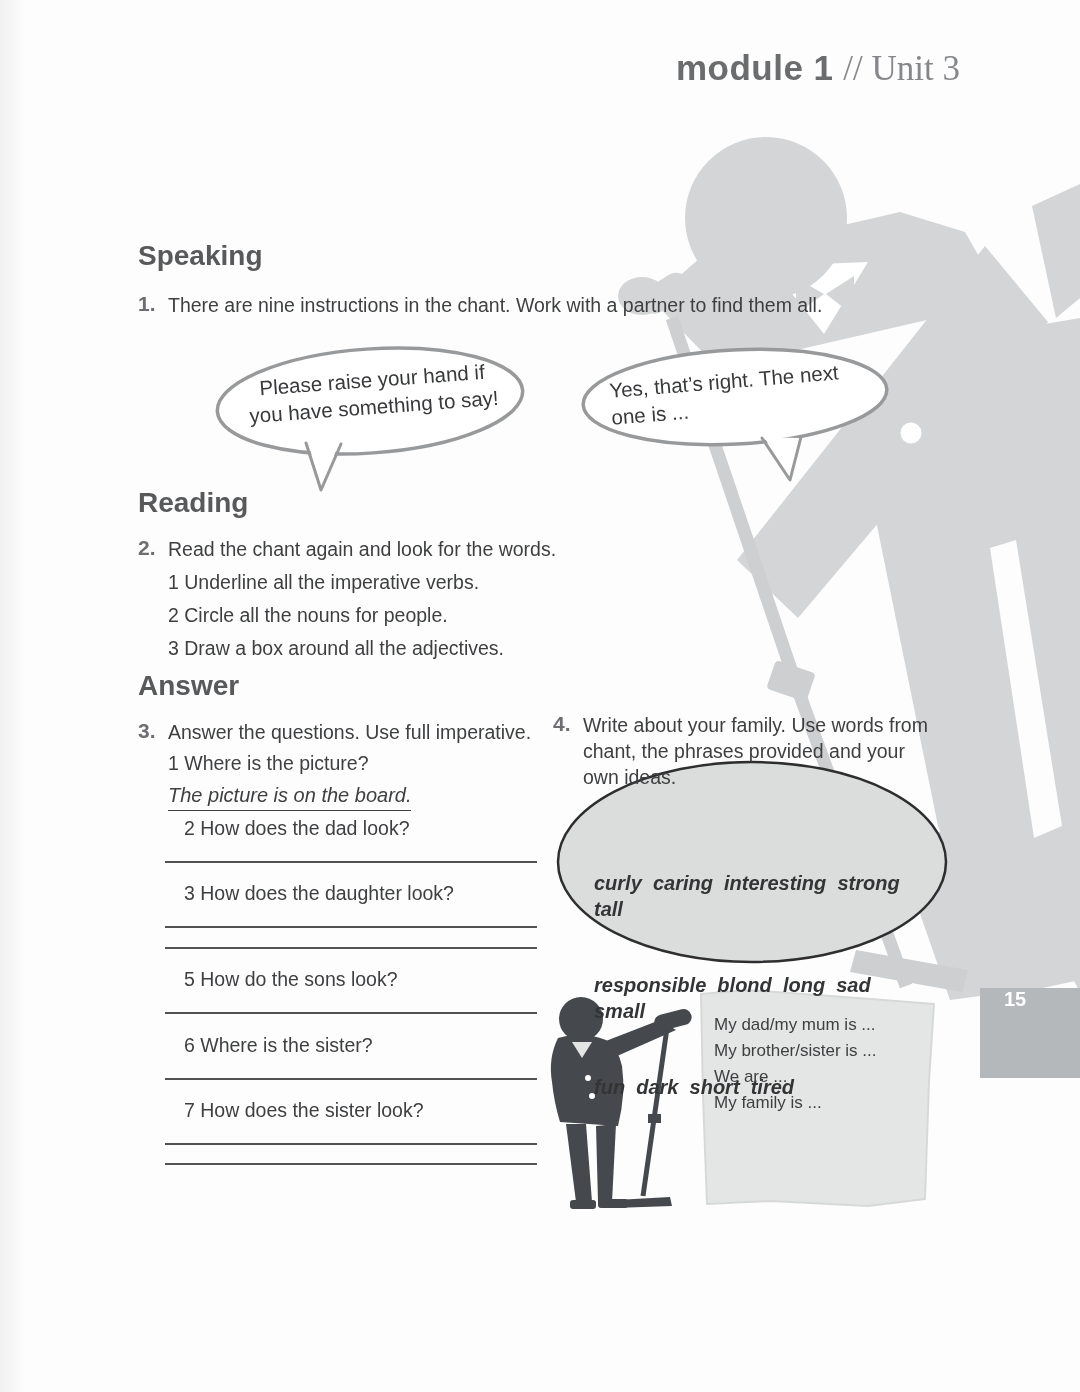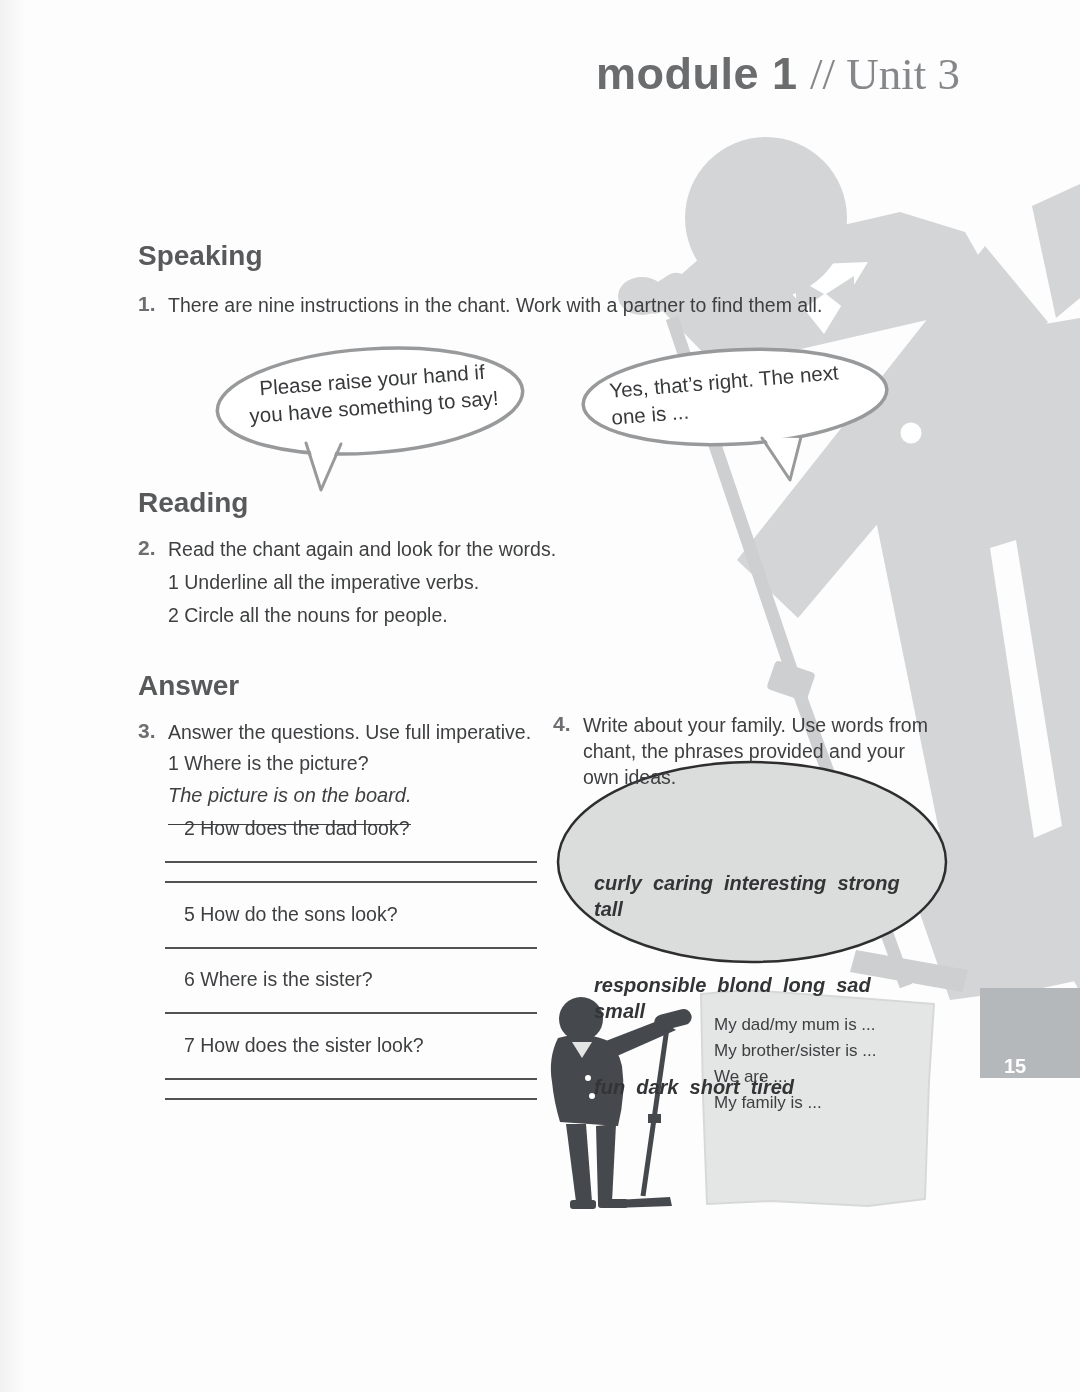--- a/index.html
+++ b/index.html
@@ -20,48 +20,48 @@
   .pagec{fill:var(--page-bg);}
   .dark{fill:var(--silhouette-dark);}
   .dark-line{stroke:var(--silhouette-dark);fill:none;}
   .white-detail{fill:#ffffff;}
   .bubble{fill:#ffffff;stroke:var(--bubble-border);stroke-width:3.5;}
   .tail-fill{fill:#ffffff;}
   .tail-stroke{fill:none;stroke:var(--bubble-border);stroke-width:3;stroke-linejoin:round;stroke-linecap:round;}
   .wordbank-ellipse{fill:var(--wordbank-fill);stroke:var(--wordbank-border);stroke-width:2.5;}
   .note{fill:var(--note-fill);stroke:#d7d9d8;stroke-width:2;stroke-linejoin:round;}
 
-  .hdr{position:absolute;top:48px;right:120px;font-size:45px;white-space:nowrap;}
+  .hdr{position:absolute;top:48px;right:120px;font-size:35px;white-space:nowrap;}
   .hdr .mod{font-weight:800;color:#6b6c6e;letter-spacing:.5px;}
   .hdr .unit{font-family:"Liberation Serif",serif;font-weight:400;color:#85878a;}
 
   .h2{position:absolute;left:138px;font-size:28px;font-weight:700;color:var(--heading);}
   .exrow{position:absolute;display:flex;align-items:flex-start;}
   .exnum{font-weight:700;color:var(--number);font-size:21px;width:30px;flex:0 0 30px;}
   .extext{color:var(--body-text);font-size:19.5px;line-height:26px;}
   .sublist{position:absolute;left:168px;color:var(--body-text);font-size:19.5px;line-height:33px;}
   .qline{position:absolute;left:168px;color:var(--body-text);font-size:19.5px;}
   .example{position:absolute;left:168px;color:var(--body-text);font-size:20px;font-style:italic;}
-  .example span{border-bottom:1.8px solid #3e3f41;padding-bottom:18px;}
+  .example span{border-bottom:1.8px solid #3e3f41;padding-bottom:4px;}
 
   .qa{position:absolute;left:165px;top:816px;width:372px;}
   .qa .q{margin-left:19px;font-size:19.5px;line-height:24px;color:var(--body-text);margin-bottom:21px;}
   .qa .ans-line{border-top:2px solid var(--answer-line);margin-bottom:18.4px;}
 
   .b1text{position:absolute;left:228px;top:366px;width:290px;text-align:center;
           font-size:20.5px;line-height:27px;color:#38393b;transform:rotate(-4.2deg);}
   .b2text{position:absolute;left:610px;top:366px;width:270px;text-align:left;
           font-size:20.5px;line-height:27px;color:#38393b;transform:rotate(-4.6deg);}
 
   .wordbank{position:absolute;left:594px;top:820px;width:330px;font-style:italic;font-weight:700;
             font-size:20px;line-height:25.5px;color:#333436;white-space:pre-wrap;}
   .notetext{position:absolute;left:714px;top:1012px;width:215px;font-size:17px;line-height:26px;color:var(--body-text);}
 
   .tab{position:absolute;left:980px;top:988px;width:100px;height:90px;background:var(--tab-bg);
-       display:flex;align-items:flex-end;padding-left:24px;box-sizing:border-box;}
+       display:flex;align-items:flex-start;padding-left:24px;box-sizing:border-box;}
   .tab span{color:#ffffff;font-weight:700;font-size:20px;}
 </style>
 </head>
 <body>
 
 <div class="page">
   <div class="edge"></div>
 
   <svg class="bg" width="1080" height="1392" viewBox="0 0 1080 1392">
 
@@ -141,35 +141,40 @@
   </div>
 
   <div class="h2" style="top:487px">Reading</div>
   <div class="exrow" style="left:138px;top:536px;width:600px">
     <div class="exnum">2.</div>
     <div class="extext">Read the chant again and look for the words.</div>
   </div>
   <div class="sublist" style="top:566px">
     <div>1 Underline all the imperative verbs.</div>
     <div>2 Circle all the nouns for people.</div>
+    <div>3 Draw a box around all the adjectives.</div>
   </div>
 
   <div class="h2" style="top:670px">Answer</div>
   <div class="exrow" style="left:138px;top:719px;width:460px">
     <div class="exnum">3.</div>
     <div class="extext">Answer the questions. Use full imperative.</div>
   </div>
   <div class="qline" style="top:752px">1 Where is the picture?</div>
   <div class="example" style="top:784px">
     <span>The picture is on the board.</span>
   </div>
 
   <div class="qa">
     <div>
       <div class="q">2 How does the dad look?</div>
+      <div class="ans-line"></div>
+    </div>
+    <div>
+      <div class="q">3 How does the daughter look?</div>
       <div class="ans-line"></div>
     </div>
     <div>
       <div class="ans-line"></div>
     </div>
     <div>
       <div class="q">5 How do the sons look?</div>
       <div class="ans-line"></div>
     </div>
     <div>

